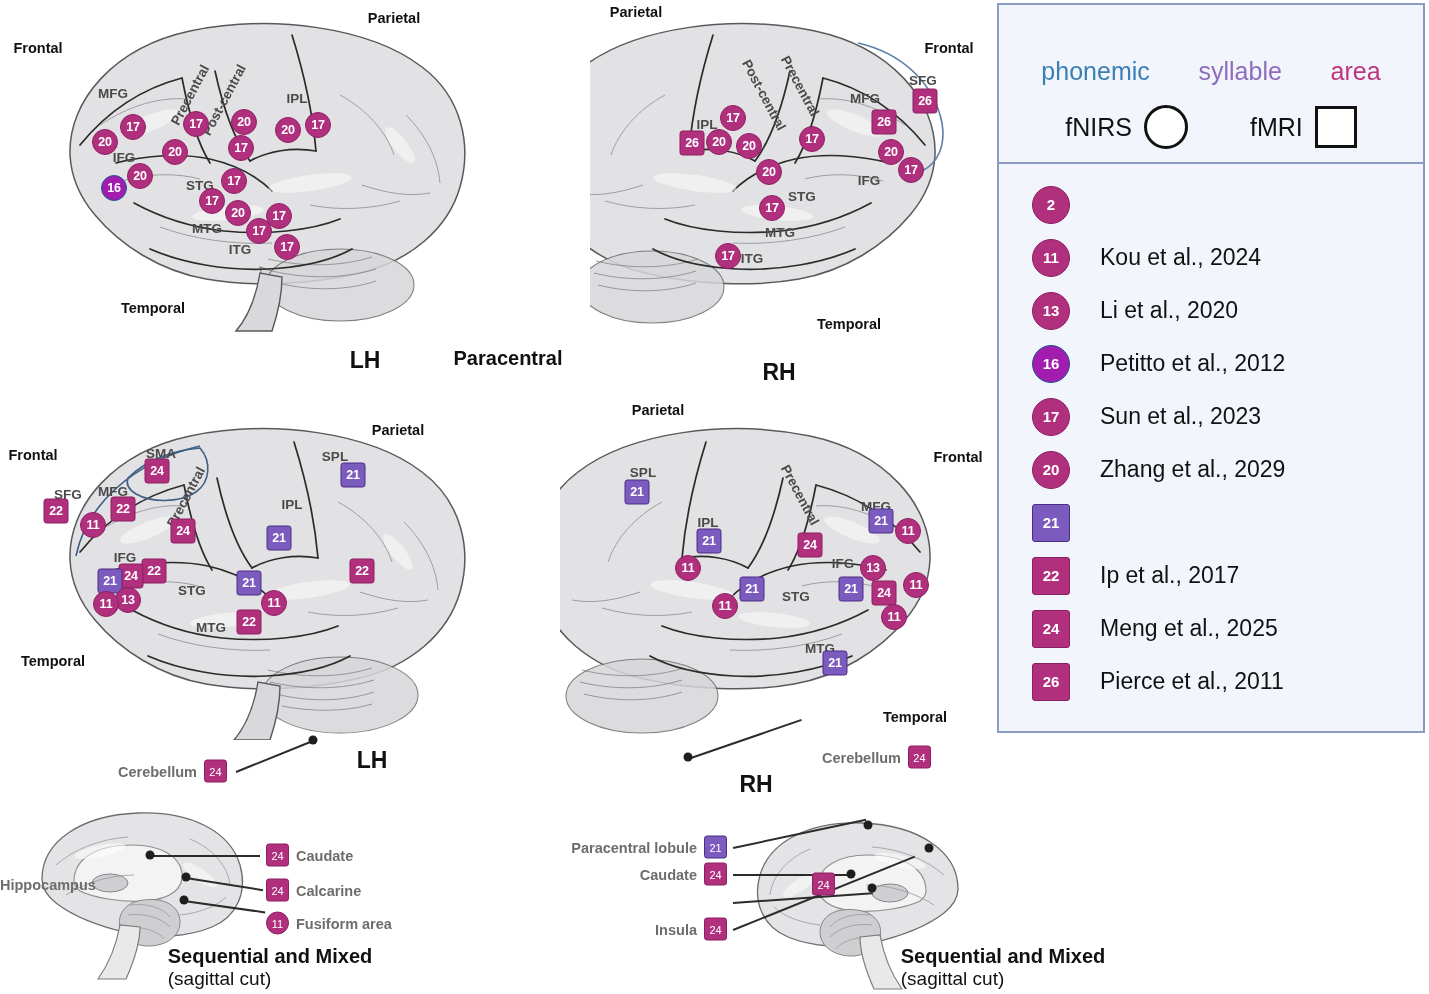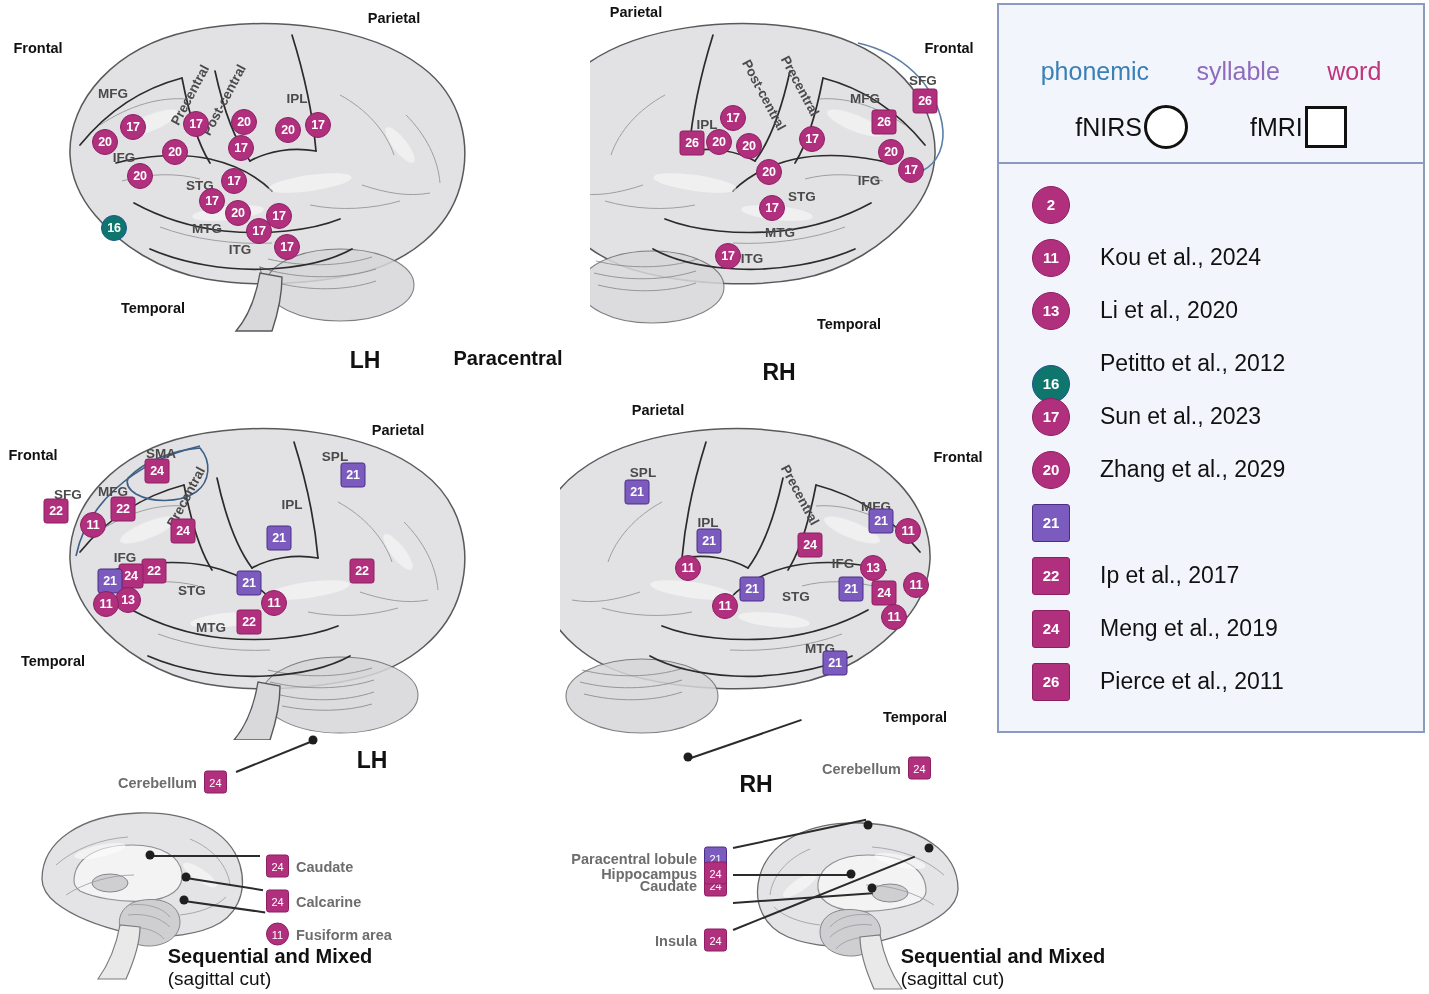--- a/index.html
+++ b/index.html
@@ -13,38 +13,38 @@
   .brainwrap svg{display:block;width:100%;height:100%;}
 
   
   .badge{position:absolute;display:flex;align-items:center;justify-content:center;
          color:#fff;font-weight:600;line-height:1;letter-spacing:-.2px;
          transform:translate(-50%,-50%);box-sizing:border-box;}
   .badge.circ{border-radius:50%;}
   .badge.sq{border-radius:3px;}
   .c-word  {background:#b0307e;border:1.6px solid #8c1f62;}
   .c-syll  {background:#7b5bbd;border:1.8px solid #4a2d85;}
-  .c-phon  {background:#0f766e;border:1.6px solid #1c5490;margin-top:40px;}
+  .c-phon  {background:#a21caf;border:1.6px solid #1c5490;}
 
   
   .rlab{position:absolute;color:#4a4a4a;font-size:13.5px;font-weight:600;
         transform:translate(-50%,-50%);white-space:nowrap;pointer-events:none;}
   .lobe{position:absolute;color:#111;font-size:14.5px;font-weight:700;
         transform:translate(-50%,-50%);white-space:nowrap;}
 
   
   .hemi{position:absolute;font-size:23px;font-weight:700;color:#111;
         transform:translate(-50%,-50%);}
   .ptitle{position:absolute;font-size:20px;font-weight:700;color:#111;
           text-align:center;transform:translate(-50%,-50%);line-height:1.13;}
   .ptitle .sub{font-weight:400;font-size:19px;display:block;}
 
   
   .callout{position:absolute;display:flex;align-items:center;gap:7px;
-           transform:translate(0,-50%);margin-top:11px;}
+           transform:translate(0,-50%);}
   .callout .ctxt{color:#6d6d6d;font-size:14.5px;font-weight:700;white-space:nowrap;}
   .callout .cbadge{position:relative;transform:none;width:23px;height:23px;
                    font-size:11px;display:flex;align-items:center;justify-content:center;
                    color:#fff;border-radius:3px;box-sizing:border-box;}
   .callout .cbadge.circ{border-radius:50%;}
   .leader{position:absolute;background:#2b2b2b;height:1.6px;transform-origin:0 50%;}
   .leaddot{position:absolute;width:9px;height:9px;border-radius:50%;background:#1e1e1e;
            transform:translate(-50%,-50%);}
 
   
@@ -56,21 +56,21 @@
                   font-size:25px;font-style:italic;color:#111;}
   .modes{position:absolute;left:0;right:0;top:52px;display:flex;
          justify-content:space-around;align-items:center;padding:0 18px;
          box-sizing:border-box;}
   .modes span{font-size:25px;}
   .m-phon{color:#3a7fb5;}
   .m-syll{color:#8f6bbd;}
   .m-word{color:#c0347f;}
   .shapes{position:absolute;left:0;right:0;top:100px;display:flex;
           justify-content:center;align-items:center;gap:62px;}
-  .shapes .grp{display:flex;align-items:center;gap:2px;}
+  .shapes .grp{display:flex;align-items:center;gap:12px;}
   .shapes .slab{font-size:25px;color:#111;}
   .sh-circ{width:38px;height:38px;border-radius:50%;border:3.5px solid #111;background:#fff;}
   .sh-sq{width:36px;height:36px;border:3.5px solid #111;background:#fff;}
 
   .studies{padding:14px 0 0 0;}
   .srow{display:flex;align-items:center;height:53px;padding-left:33px;}
   .srow .sbadge{width:38px;height:38px;display:flex;align-items:center;justify-content:center;
                 color:#fff;font-size:15px;font-weight:600;box-sizing:border-box;flex:0 0 auto;}
   .srow .sbadge.circ{border-radius:50%;}
   .srow .sbadge.sq{border-radius:3px;}
@@ -503,36 +503,36 @@
         <span class="ctxt">Fusiform area</span>
       </div>
       <div class="callout" style="left: 0px; top: 847px; width: 727px; justify-content: flex-end;">
         <span class="ctxt">Paracentral lobule</span>
         <span class="cbadge  c-syll">21</span>
       </div>
       <div class="callout" style="left: 0px; top: 874px; width: 727px; justify-content: flex-end;">
         <span class="ctxt">Caudate</span>
         <span class="cbadge  c-word">24</span>
       </div>
-      <div class="callout" style="left: 0px; top: 862px; width: 727px; justify-content: flex-end;">
+      <div class="callout" style="left: 0px; top: 884px; width: 835px; justify-content: space-between;">
         <span class="ctxt">Hippocampus</span>
         <span class="cbadge  c-word">24</span>
       </div>
       <div class="callout" style="left: 0px; top: 929px; width: 727px; justify-content: flex-end;">
         <span class="ctxt">Insula</span>
         <span class="cbadge  c-word">24</span>
       </div>
     </div>
 
   <div class="legend">
     <div class="hdr">
       <div class="modes" id="legend-modes">
           <span class="m-phon">phonemic</span>
           <span class="m-syll">syllable</span>
-          <span class="m-word">word</span>
+          <span class="m-word">area</span>
         </div>
       <div class="shapes" id="legend-shapes">
           <div class="grp">
             <span class="slab">fNIRS</span>
             <div class="sh-circ"></div>
           </div>
           <div class="grp">
             <span class="slab">fMRI</span>
             <div class="sh-sq"></div>
           </div>
@@ -564,21 +564,21 @@
         </div>
         <div class="srow">
           <span class="sbadge sq c-syll">21</span>
         </div>
         <div class="srow">
           <span class="sbadge sq c-word">22</span>
           <span class="sname">Ip et al., 2017</span>
         </div>
         <div class="srow">
           <span class="sbadge sq c-word">24</span>
-          <span class="sname">Meng et al., 2019</span>
+          <span class="sname">Meng et al., 2025</span>
         </div>
         <div class="srow">
           <span class="sbadge sq c-word">26</span>
           <span class="sname">Pierce et al., 2011</span>
         </div>
       </div>
   </div>
 
 </div>
 

